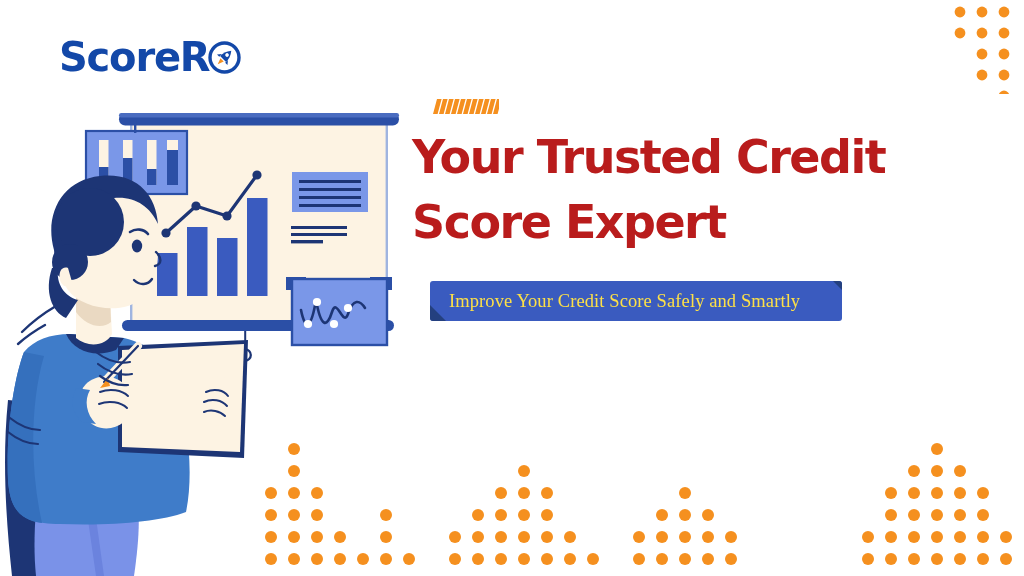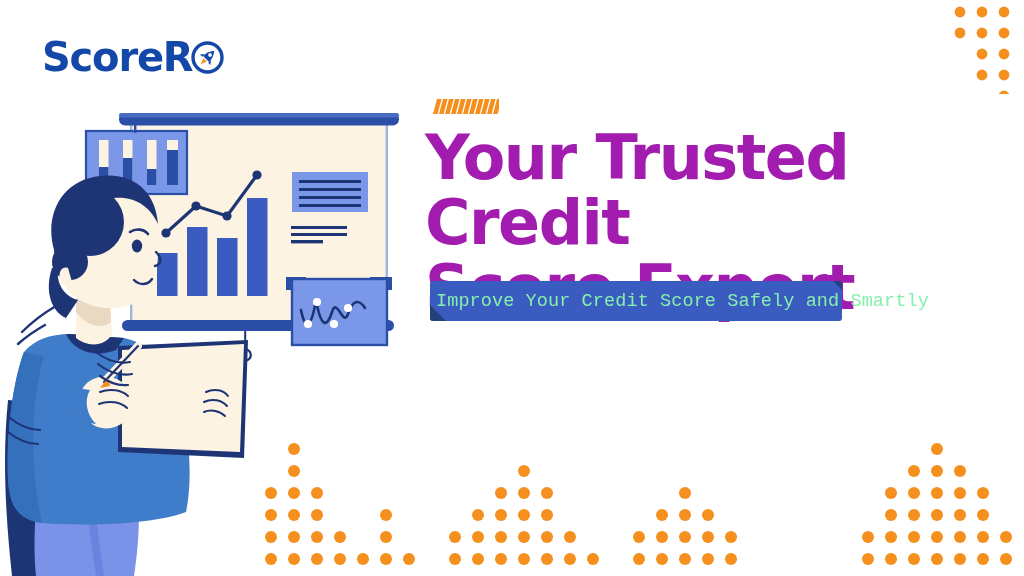--- a/index.html
+++ b/index.html
@@ -5,61 +5,61 @@
   html,body{margin:0;padding:0;}
   body{
     width:1024px;height:576px;overflow:hidden;
     background:#ffffff;
     font-family:"Liberation Sans", sans-serif;
     position:relative;
   }
   #stage{position:absolute;inset:0;width:1024px;height:576px;overflow:hidden;background:#fff;}
 
   
-  #logo{position:absolute;left:42px;top:34px;height:46px;display:flex;align-items:center;}
+  #logo{position:absolute;left:59px;top:34px;height:46px;display:flex;align-items:center;}
   .logo-text{
     font-family:"DejaVu Sans", sans-serif;
     font-weight:700;font-size:40px;letter-spacing:-1.2px;
     color:#1348a8;line-height:1;white-space:nowrap;
   }
   .logo-rocket{
     position:relative;display:inline-block;
     width:33px;height:33px;vertical-align:-5px;margin:0 -1px;
   }
   .logo-rocket svg{position:absolute;left:0;top:0;}
 
   
   #hatch{position:absolute;left:433px;top:99px;width:66px;height:15px;}
   #headline{
-    position:absolute;left:425px;top:125px;width:540px;
+    position:absolute;left:412px;top:125px;width:540px;
     font-family:"DejaVu Sans", sans-serif;
-    font-weight:700;font-size:62px;line-height:65px;
+    font-weight:700;font-size:46px;line-height:65px;
     letter-spacing:-1.5px;
-    color:#a21caf;
+    color:#b91c1c;
   }
   #subtitle-bar{
     position:absolute;left:430px;top:281px;width:412px;height:40px;
     background:#3a5bbf;border-radius:3px;
     display:flex;align-items:center;
   }
   #subtitle-bar .notch-bl{
     position:absolute;left:0;bottom:0;width:16px;height:16px;
     background:#24407f;border-bottom-left-radius:3px;
     clip-path:polygon(0 0,0 100%,100% 100%);
   }
   #subtitle-bar .notch-tr{
     position:absolute;right:0;top:0;width:9px;height:9px;
     background:#24407f;border-top-right-radius:3px;
     clip-path:polygon(100% 0,0 0,100% 100%);
   }
   #subtitle-text{
     position:relative;z-index:2;
-    padding-left:6px;
-    font-family:Liberation Mono, monospace;
-    font-size:18.5px;color:#86efac;letter-spacing:0.1px;white-space:nowrap;
+    padding-left:19px;
+    font-family:Liberation Serif, serif;
+    font-size:18.5px;color:#fde047;letter-spacing:0.1px;white-space:nowrap;
   }
 
   
   #illustration{position:absolute;left:0;top:0;width:420px;height:576px;}
 
   
   .dots-svg{position:absolute;}
   #dots-topright{left:948px;top:2px;}
   #dots-bottom{left:0px;top:436px;}
 </style>

